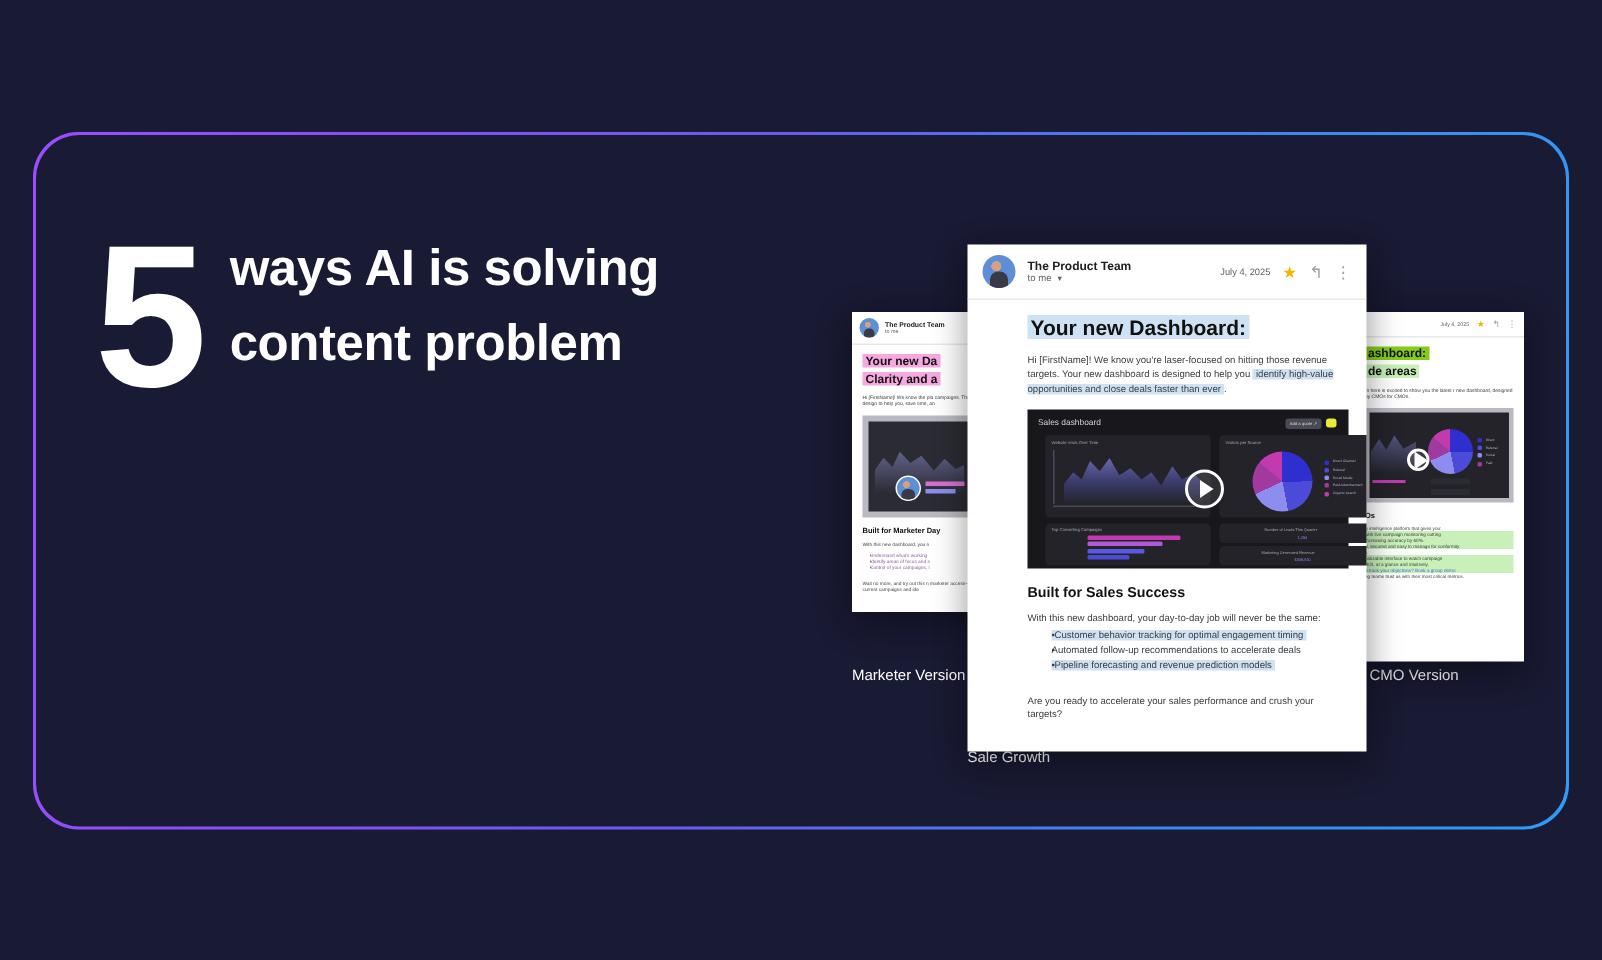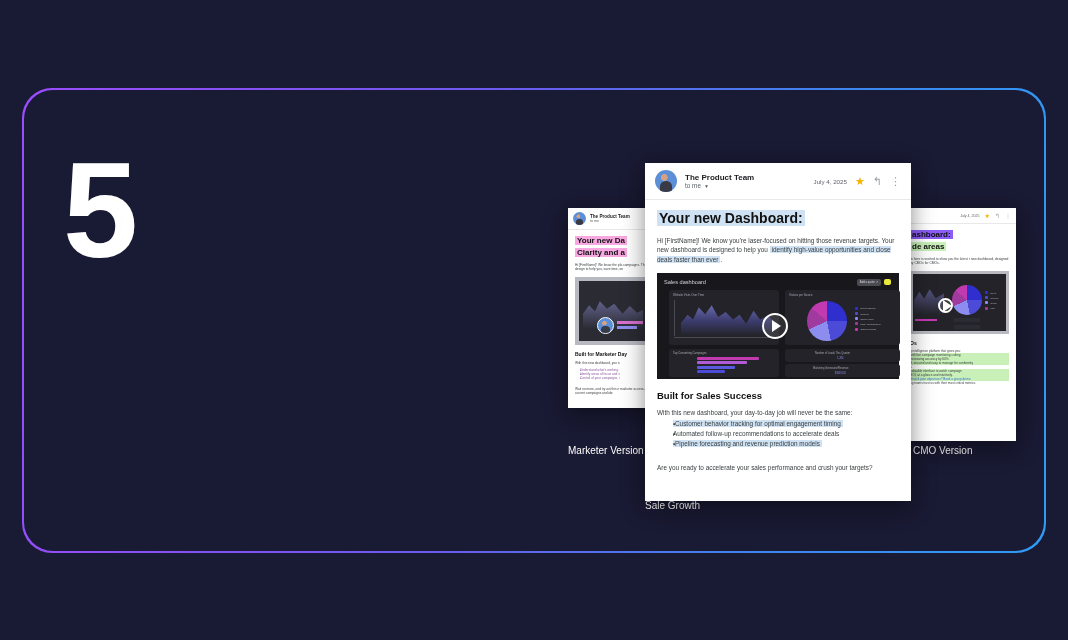--- a/index.html
+++ b/index.html
@@ -118,20 +118,22 @@
 </head>
 <body>
 
 <div class="frame">
   <div class="frame-inner"></div>
 </div>
 
 <div class="headline">
   <div class="big-five">5</div>
   <div class="headline-lines">
+    <div>ways AI is solving</div>
+    <div>content problem</div>
   </div>
 </div>
 
 <div class="card side-card" style="left:568px; top:208px; width:113px; height:200px;">
   <div class="card-hdr" style="padding:4px 5px; gap:4px;">
     <div class="avatar" style="width:13px;height:13px;"></div>
     <div>
       <div class="sender" style="font-size:4.6px;">The Product Team</div>
       <div class="tome" style="font-size:3.6px;">to me</div>
     </div>
@@ -163,21 +165,21 @@
 
 <div class="card side-card" style="left:903px; top:208px; width:113px; height:233px;">
   <div class="card-hdr" style="padding:4px 5px; justify-content:flex-end; gap:5px;">
     <span style="font-size:3.6px;color:#5f6368;">July 4, 2025</span>
     <span class="star" style="font-size:6px;">★</span>
     <span style="font-size:6px;color:#9aa0a6;">↰</span>
     <span style="font-size:6px;color:#9aa0a6;">⋮</span>
   </div>
   <div class="body-pad" style="padding:6px 7px;">
     <div class="title" style="font-size:8px;">
-      <div><span class="hl" style="background:#8b5cf6;">ashboard:</span></div>
+      <div><span class="hl" style="background:#84cc16;">ashboard:</span></div>
       <div style="margin-top:2px;"><span class="hl" style="background:#c8f0b8;">de areas</span></div>
     </div>
     <div class="para" style="font-size:3.3px; margin-top:5px;">m here is excited to show you the latest r new dashboard, designed by CMOs for CMOs.</div>
     <div class="dash" style="margin-top:5px; height:63px; position:relative; background:#b9b9c2;">
       <div style="position:absolute;inset:3px;background:#232329;"></div>
       <div style="position:absolute;left:4px;top:14px;width:30px;height:30px;background:linear-gradient(180deg,#5a5a8e,#232329);clip-path:polygon(0 100%,0 50%,18% 22%,34% 46%,52% 14%,72% 44%,100% 28%,100% 100%);"></div>
       <div class="pie" style="left:42px;top:14px;width:30px;height:30px;"></div>
       <div class="legend" style="left:75px;top:20px;font-size:2.2px;">
         <div class="lg">
             <span class="sw" style="background:#2f2fd0;"></span>
@@ -231,21 +233,21 @@
       </div>
     </div>
     <div class="hdr-right" style="gap:8px;">
       <span style="font-size:6.2px;color:#5f6368;">July 4, 2025</span>
       <span class="star" style="font-size:11px;">★</span>
       <span style="font-size:11px;">↰</span>
       <span style="font-size:11px;">⋮</span>
     </div>
   </div>
 
-  <div class="body-pad" style="padding:10px 12px;">
+  <div class="body-pad" style="padding:10px 12px;margin-left:28px;">
 
     <div class="title" style="font-size:14px;">
       <div><span class="hl" style="background:#cfe2f3;">Your new Dashboard:</span></div>
     </div>
 
     <div class="para" style="font-size:6.4px; margin-top:9px;">
       <span>Hi [FirstName]! We know you're laser-focused on hitting those revenue targets. Your new dashboard is designed to help you </span><span class="hl" style="background:#cfe2f3;">identify high-value opportunities and close deals faster than ever</span><span>.</span>
     </div>
 
     <div class="dash" style="margin-top:9px; height:106px; padding:6px 7px;">

